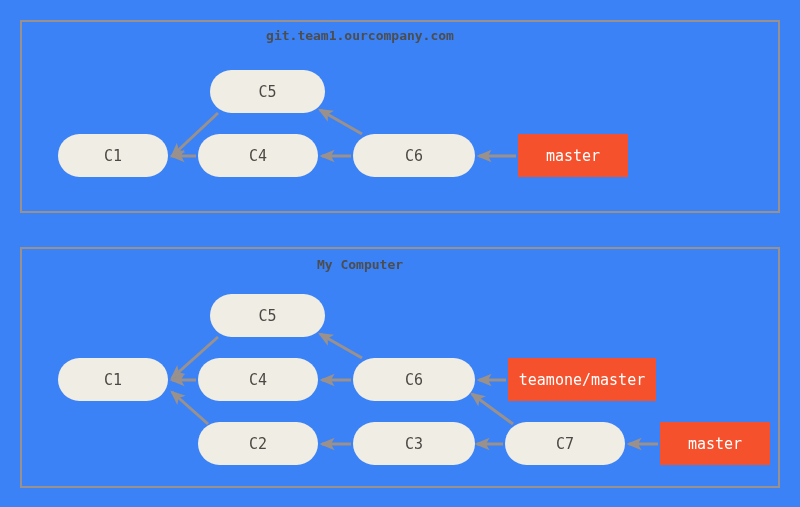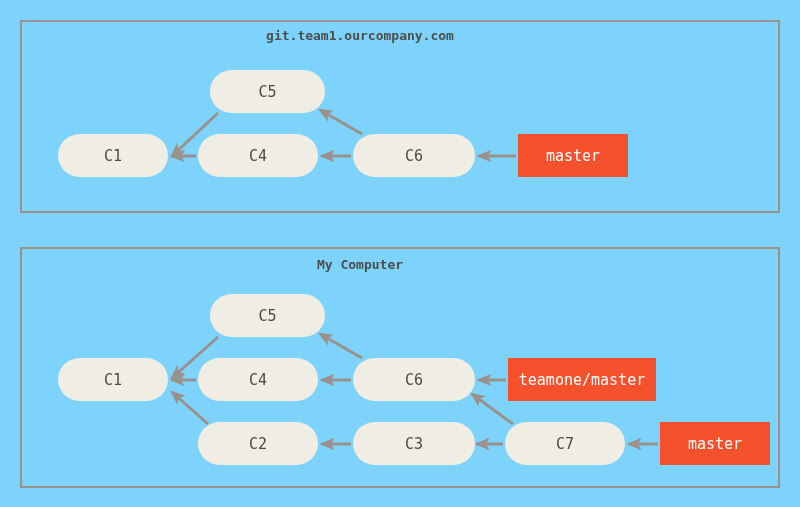--- a/index.html
+++ b/index.html
@@ -7,21 +7,21 @@
     padding: 0;
     background: #ffffff;
   }
   body {
     font-family: "DejaVu Sans Mono", monospace;
   }
   #diagram-root {
     position: relative;
     width: 800px;
     height: 507px;
-    background: #7dd3fc;
+    background: #3b82f6;
     overflow: hidden;
   }
   svg.canvas {
     display: block;
     width: 800px;
     height: 507px;
   }
   .panel-border {
     fill: none;
     stroke: #9a918c;

